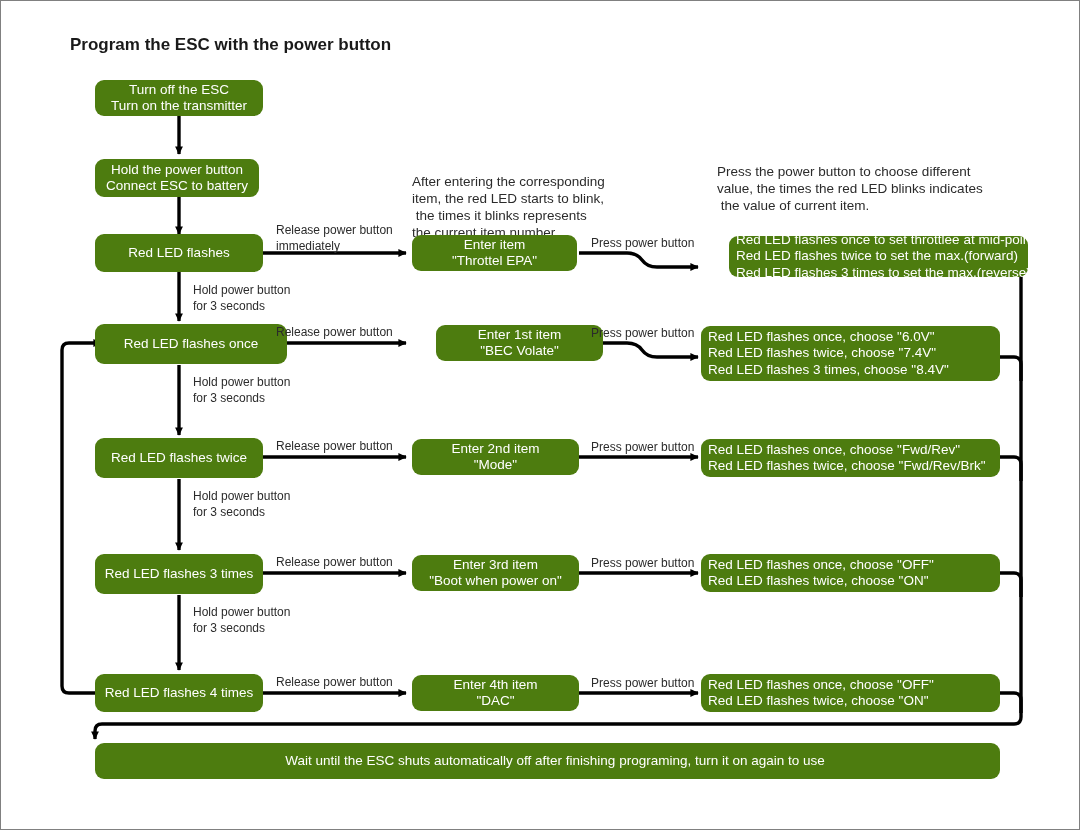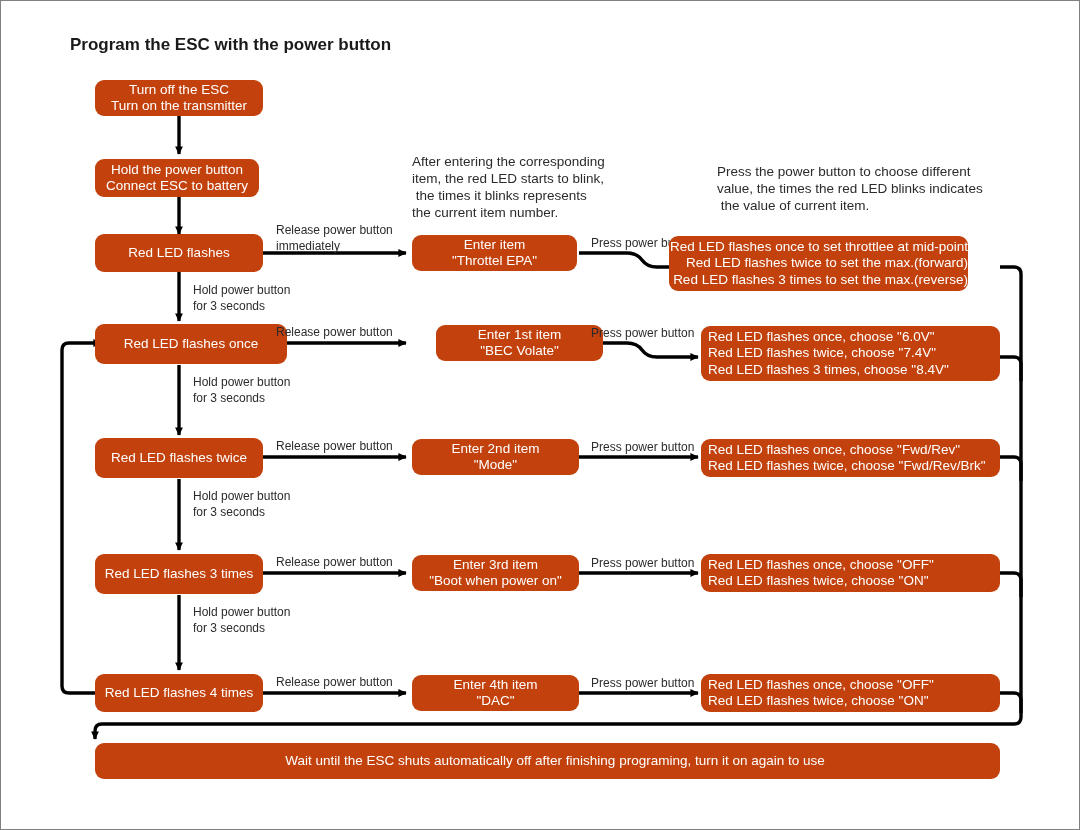--- a/index.html
+++ b/index.html
@@ -8,21 +8,21 @@
     position:relative;
     width:1080px;height:830px;
     background:#ffffff;
     border:1px solid #808080;
     box-sizing:border-box;
     overflow:hidden;
   }
   #svg-layer{position:absolute;left:0;top:0;width:1080px;height:830px;pointer-events:none;}
   .node{
     position:absolute;
-    background:#c2410c;
+    background:#4d7c0f;
     color:#ffffff;
     border-radius:9px;
     box-sizing:border-box;
     display:flex;
     flex-direction:column;
     align-items:center;
     justify-content:center;
     font-size:13.5px;
     line-height:16.5px;
     text-align:center;
@@ -91,21 +91,21 @@
       <path d="M999,266 L1013,266 Q1020,266 1020,273 L1020,716 Q1020,723 1013,723 L101,723 Q94,723 94,730 L94,738" marker-end="url(#arr)"></path>
       <path d="M999,356 L1013,356 Q1020,356 1020,363 L1020,380"></path>
       <path d="M999,456 L1013,456 Q1020,456 1020,463 L1020,480"></path>
       <path d="M999,572 L1013,572 Q1020,572 1020,579 L1020,596"></path>
       <path d="M999,692 L1013,692 Q1020,692 1020,699 L1020,712"></path>
 
       <path d="M94,692 L68,692 Q61,692 61,685 L61,349 Q61,342 68,342 L100,342" marker-end="url(#arr)"></path>
     </g>
   </svg>
 
-  <div class="note" style="left:411px;top:152px;">After entering the corresponding
+  <div class="note" style="left:411px;top:172px;">After entering the corresponding
 item, the red LED starts to blink,
  the times it blinks represents
 the current item number.</div>
   <div class="note" style="left:700px;top:162px;margin-left:16px;">Press the power button to choose different
 value, the times the red LED blinks indicates
  the value of current item.</div>
 
   <div class="node" style="left:94px;top:79px;width:168px;height:36px;">
     <span class="ln">Turn off the ESC</span>
     <span class="ln">Turn on the transmitter</span>
@@ -121,21 +121,21 @@
   </div>
   <div class="label" style="left:275px;top:221px;">Release power button
 immediately</div>
   <div class="label" style="left:192px;top:281px;">Hold power button
 for 3 seconds</div>
   <div class="node" style="left:411px;top:234px;width:165px;height:36px;">
     <span class="ln">Enter item</span>
     <span class="ln">"Throttel EPA"</span>
   </div>
   <div class="label" style="left:590px;top:234px;">Press power button</div>
-  <div class="node left-align" style="left:668px;top:235px;width:299px;height:55px;align-items:flex-end;">
+  <div class="node left-align" style="left:728px;top:235px;width:299px;height:41px;">
     <span class="ln">Red LED flashes once to set throttlee at mid-point</span>
     <span class="ln">Red LED flashes twice to set the max.(forward)</span>
     <span class="ln">Red LED flashes 3 times to set the max.(reverse)</span>
   </div>
 
   <div class="node" style="left:94px;top:323px;width:192px;height:40px;">
     <span class="ln">Red LED flashes once</span>
   </div>
   <div class="label" style="left:275px;top:323px;">Release power button</div>
   <div class="label" style="left:192px;top:373px;">Hold power button

